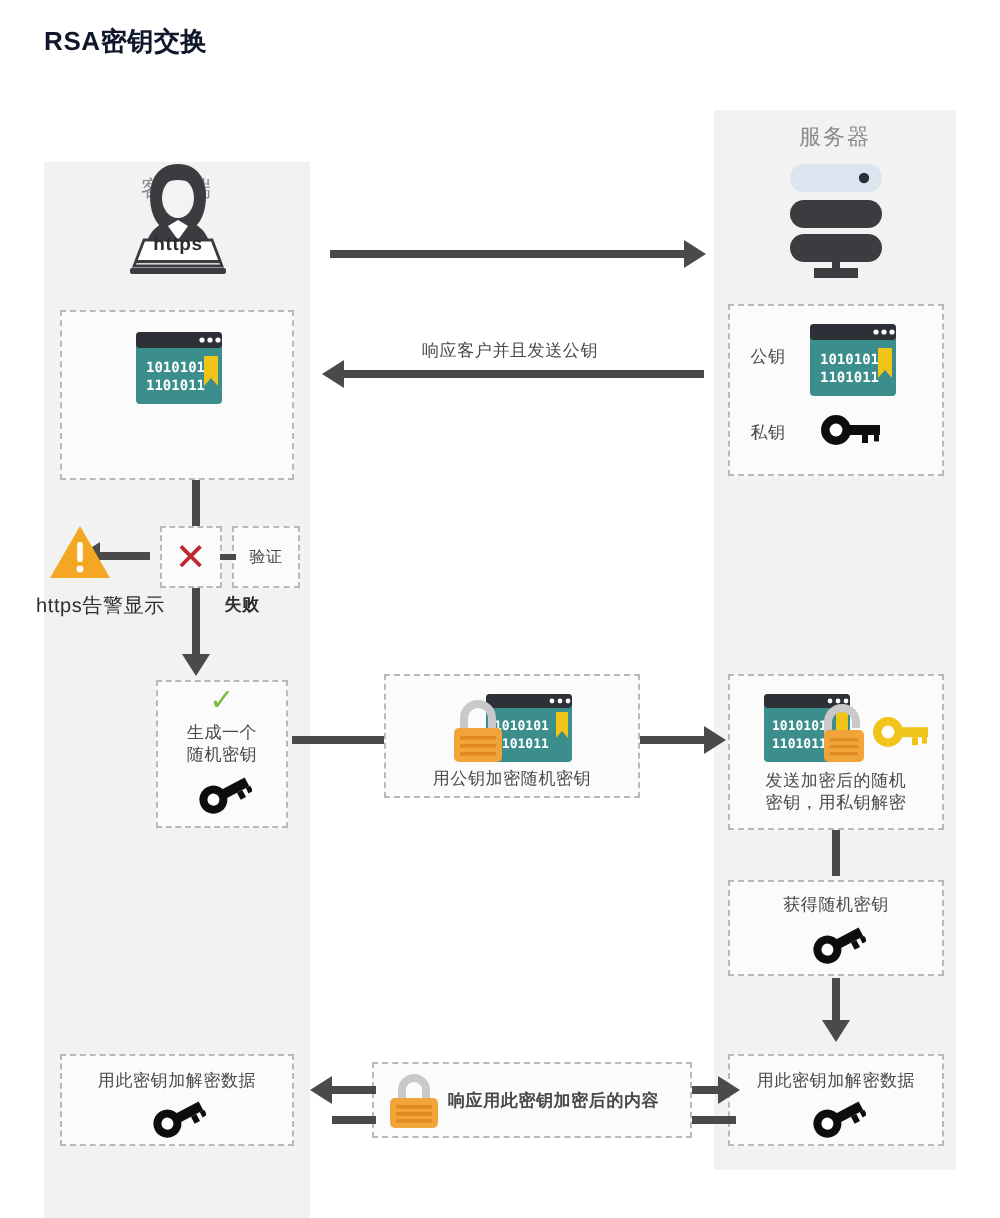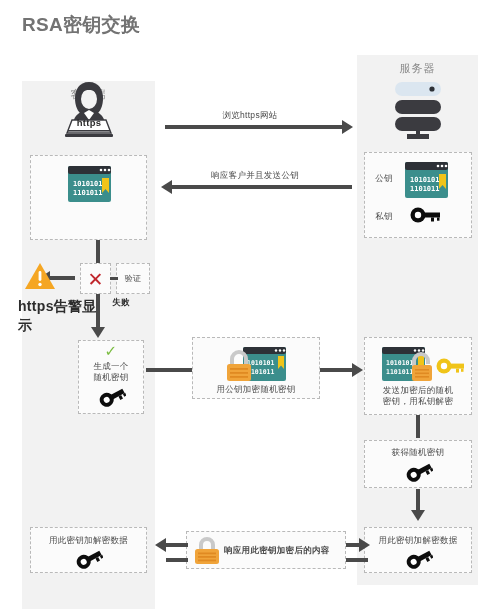--- a/index.html
+++ b/index.html
@@ -6,21 +6,21 @@
   body{
     width:500px;height:609px;background:#ffffff;
     font-family:"Liberation Sans","DejaVu Sans",sans-serif;
     position:relative;overflow:hidden;
   }
   .stage{position:absolute;left:0;top:0;width:500px;height:609px;}
 
   
   .title{
     position:absolute;left:22px;top:12px;
-    font-size:19px;font-weight:bold;color:#737373;letter-spacing:.3px;
+    font-size:13px;font-weight:bold;color:#0f172a;letter-spacing:.3px;
   }
 
   
   .panel{position:absolute;background:#f2f2f2;}
   #panel-client{left:22px;top:45px;width:133px;height:530px;margin-top:36px;}
   #panel-server{left:357px;top:55px;width:121px;height:530px;}
 
   .panel-title{
     position:absolute;width:100%;text-align:center;top:6px;
     font-size:11px;color:#8a8a8a;letter-spacing:1px;
@@ -119,21 +119,21 @@
   <div class="head head-l" style="left:39px;top:271px;"></div>
 
   <div class="icon" style="left:24px;top:262px;">
     <svg width="32" height="29" viewBox="0 0 32 29">
       <path d="M16 1 31 27H1z" fill="#f5a623"></path>
       <rect x="14.6" y="9" width="2.8" height="10" rx="1.4" fill="#ffffff"></rect>
       <circle cx="16" cy="22.5" r="1.7" fill="#ffffff"></circle>
     </svg>
   </div>
 
-  <div class="flabel" style="left:18px;top:297px;width:84px;text-align:left;font-size:14px;font-weight:bold;color:#2d2d2d;">https告警显示</div>
+  <div class="flabel" style="left:18px;top:297px;width:84px;text-align:left;font-size:10px;font-weight:normal;color:#2d2d2d;">https告警显示</div>
   <div class="flabel" style="left:104px;top:297px;width:34px;font-size:8.5px;font-weight:bold;color:#2d2d2d;">失败</div>
 
   <div class="arrow-v" style="left:96px;top:294px;height:34px;"></div>
   <div class="head head-d" style="left:91px;top:327px;"></div>
 
   <div class="dbox" style="left:78px;top:340px;width:66px;height:74px;">
     <div class="dlabel" style="top:2px;font-size:15px;font-weight:bold;color:#79bc3f;line-height:16px;">✓</div>
     <div class="dlabel" style="top:20px;">生成一个</div>
     <div class="dlabel" style="top:31px;">随机密钥</div>
     <div class="icon" style="left:19px;top:44px;">
@@ -264,21 +264,20 @@
           <circle cx="8" cy="12" r="7" fill="#0d0d0d"></circle>
           <circle cx="8" cy="12" r="3" fill="#ffffff"></circle>
           <rect x="12" y="9.5" width="15" height="5" fill="#0d0d0d"></rect>
           <rect x="20" y="14.5" width="3" height="4" fill="#0d0d0d"></rect>
           <rect x="25" y="14.5" width="2.5" height="3" fill="#0d0d0d"></rect>
         </g>
       </svg>
     </div>
   </div>
 
-  <div class="arrow-label" style="left:170px;top:110px;width:160px;">浏览https网站</div>
   <div class="arrow-h" style="left:165px;top:125px;width:178px;"></div>
   <div class="head head-r" style="left:342px;top:120px;"></div>
 
   <div class="arrow-label" style="left:170px;top:170px;width:170px;">响应客户并且发送公钥</div>
   <div class="arrow-h" style="left:172px;top:185px;width:180px;"></div>
   <div class="head head-l" style="left:161px;top:180px;"></div>
 
   <div class="dbox" style="left:192px;top:337px;width:128px;height:62px;">
     <div class="icon" style="left:32px;top:8px;">
       <svg width="66" height="36" viewBox="0 0 66 36">

